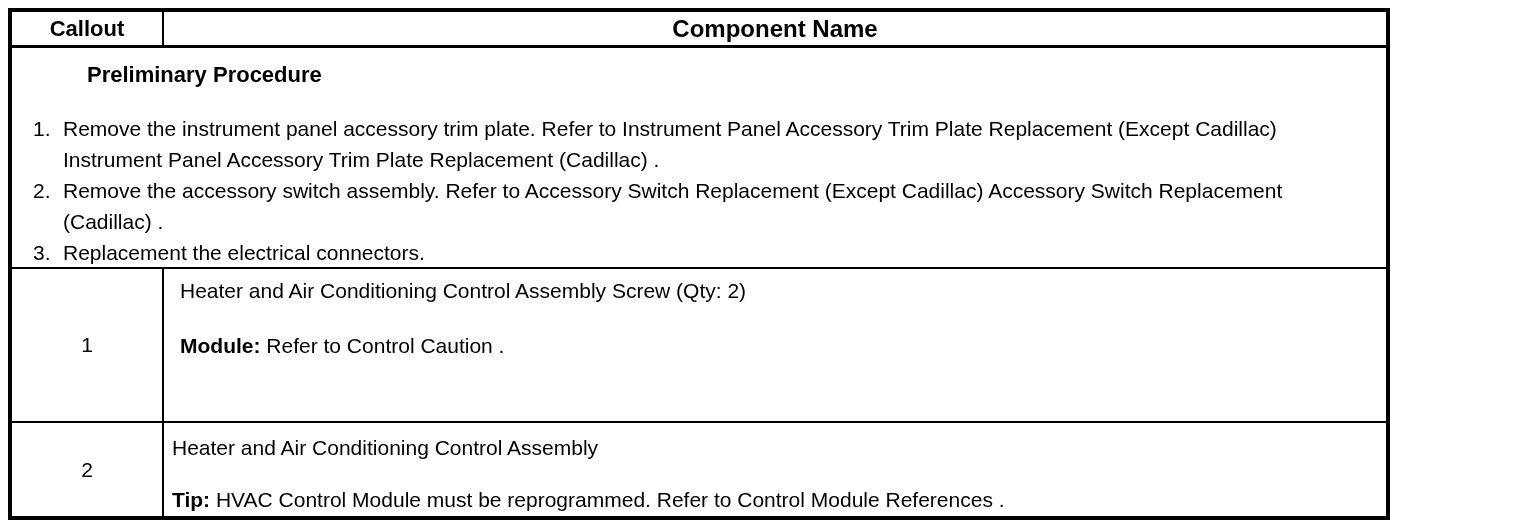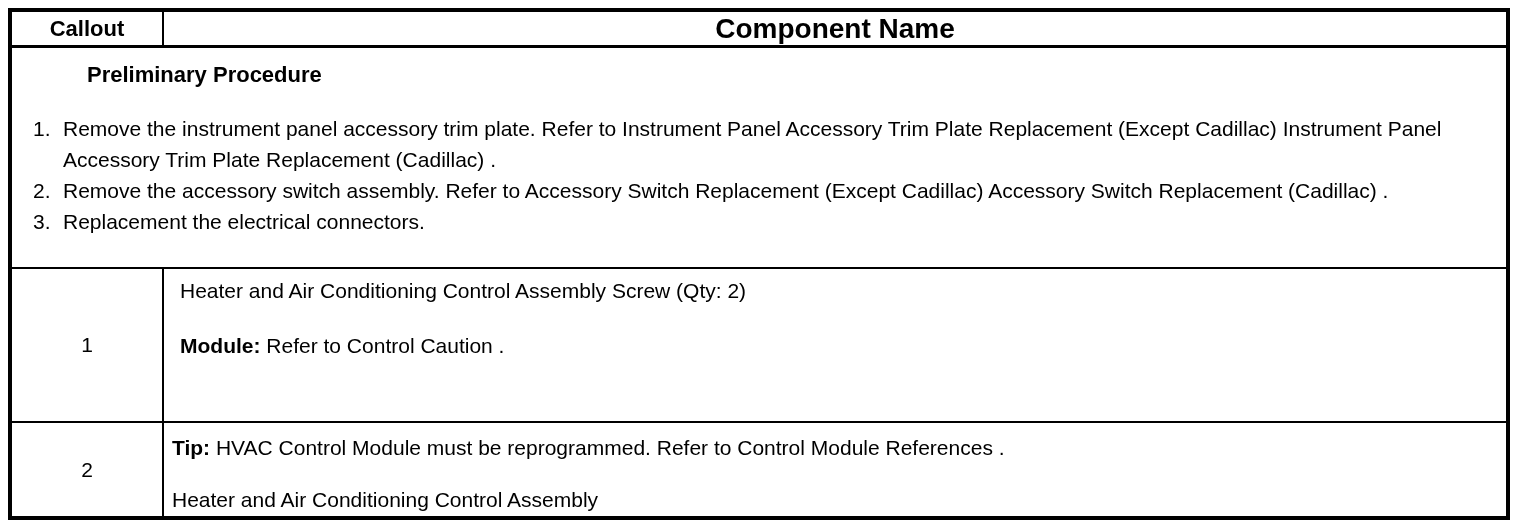--- a/index.html
+++ b/index.html
@@ -9,21 +9,21 @@
     width: 1520px;
     height: 528px;
     font-family: "Liberation Sans", sans-serif;
     color: #000000;
     -webkit-font-smoothing: antialiased;
   }
   .doc-table {
     position: absolute;
     left: 8px;
     top: 8px;
-    width: 1502px;
+    width: 1382px;
     height: 512px;
     border: 4px solid #000;
     box-sizing: border-box;
     display: flex;
     flex-direction: column;
     background: #fff;
     overflow: hidden;
   }
   
   .header-row {
@@ -40,21 +40,21 @@
     justify-content: center;
     font-weight: bold;
     font-size: 22px;
   }
   .header-name {
     flex: 1;
     display: flex;
     align-items: center;
     justify-content: center;
     font-weight: bold;
-    font-size: 28px;
+    font-size: 24px;
     text-align: right;
   }
   
   .prelim-section {
     flex: 0 0 221px;
     border-bottom: 2px solid #000;
     padding-top: 14px;
     box-sizing: border-box;
     font-size: 21px;
     overflow: hidden;
@@ -151,18 +151,18 @@
     <div class="callout-cell">1</div>
     <div class="content-cell">
       <p>Heater and Air Conditioning Control Assembly Screw (Qty: 2)</p>
       <p><span class="bold">Module:</span><span> Refer to Control Caution .</span></p>
     </div>
   </div>
 
   <div class="data-row row-2">
     <div class="callout-cell">2</div>
     <div class="content-cell">
+      <p>Heater and Air Conditioning Control Assembly</p>
       <p><span class="bold">Tip:</span><span> HVAC Control Module must be reprogrammed. Refer to Control Module References .</span></p>
-      <p>Heater and Air Conditioning Control Assembly</p>
     </div>
   </div>
 
 </div>
 
 </body></html>

